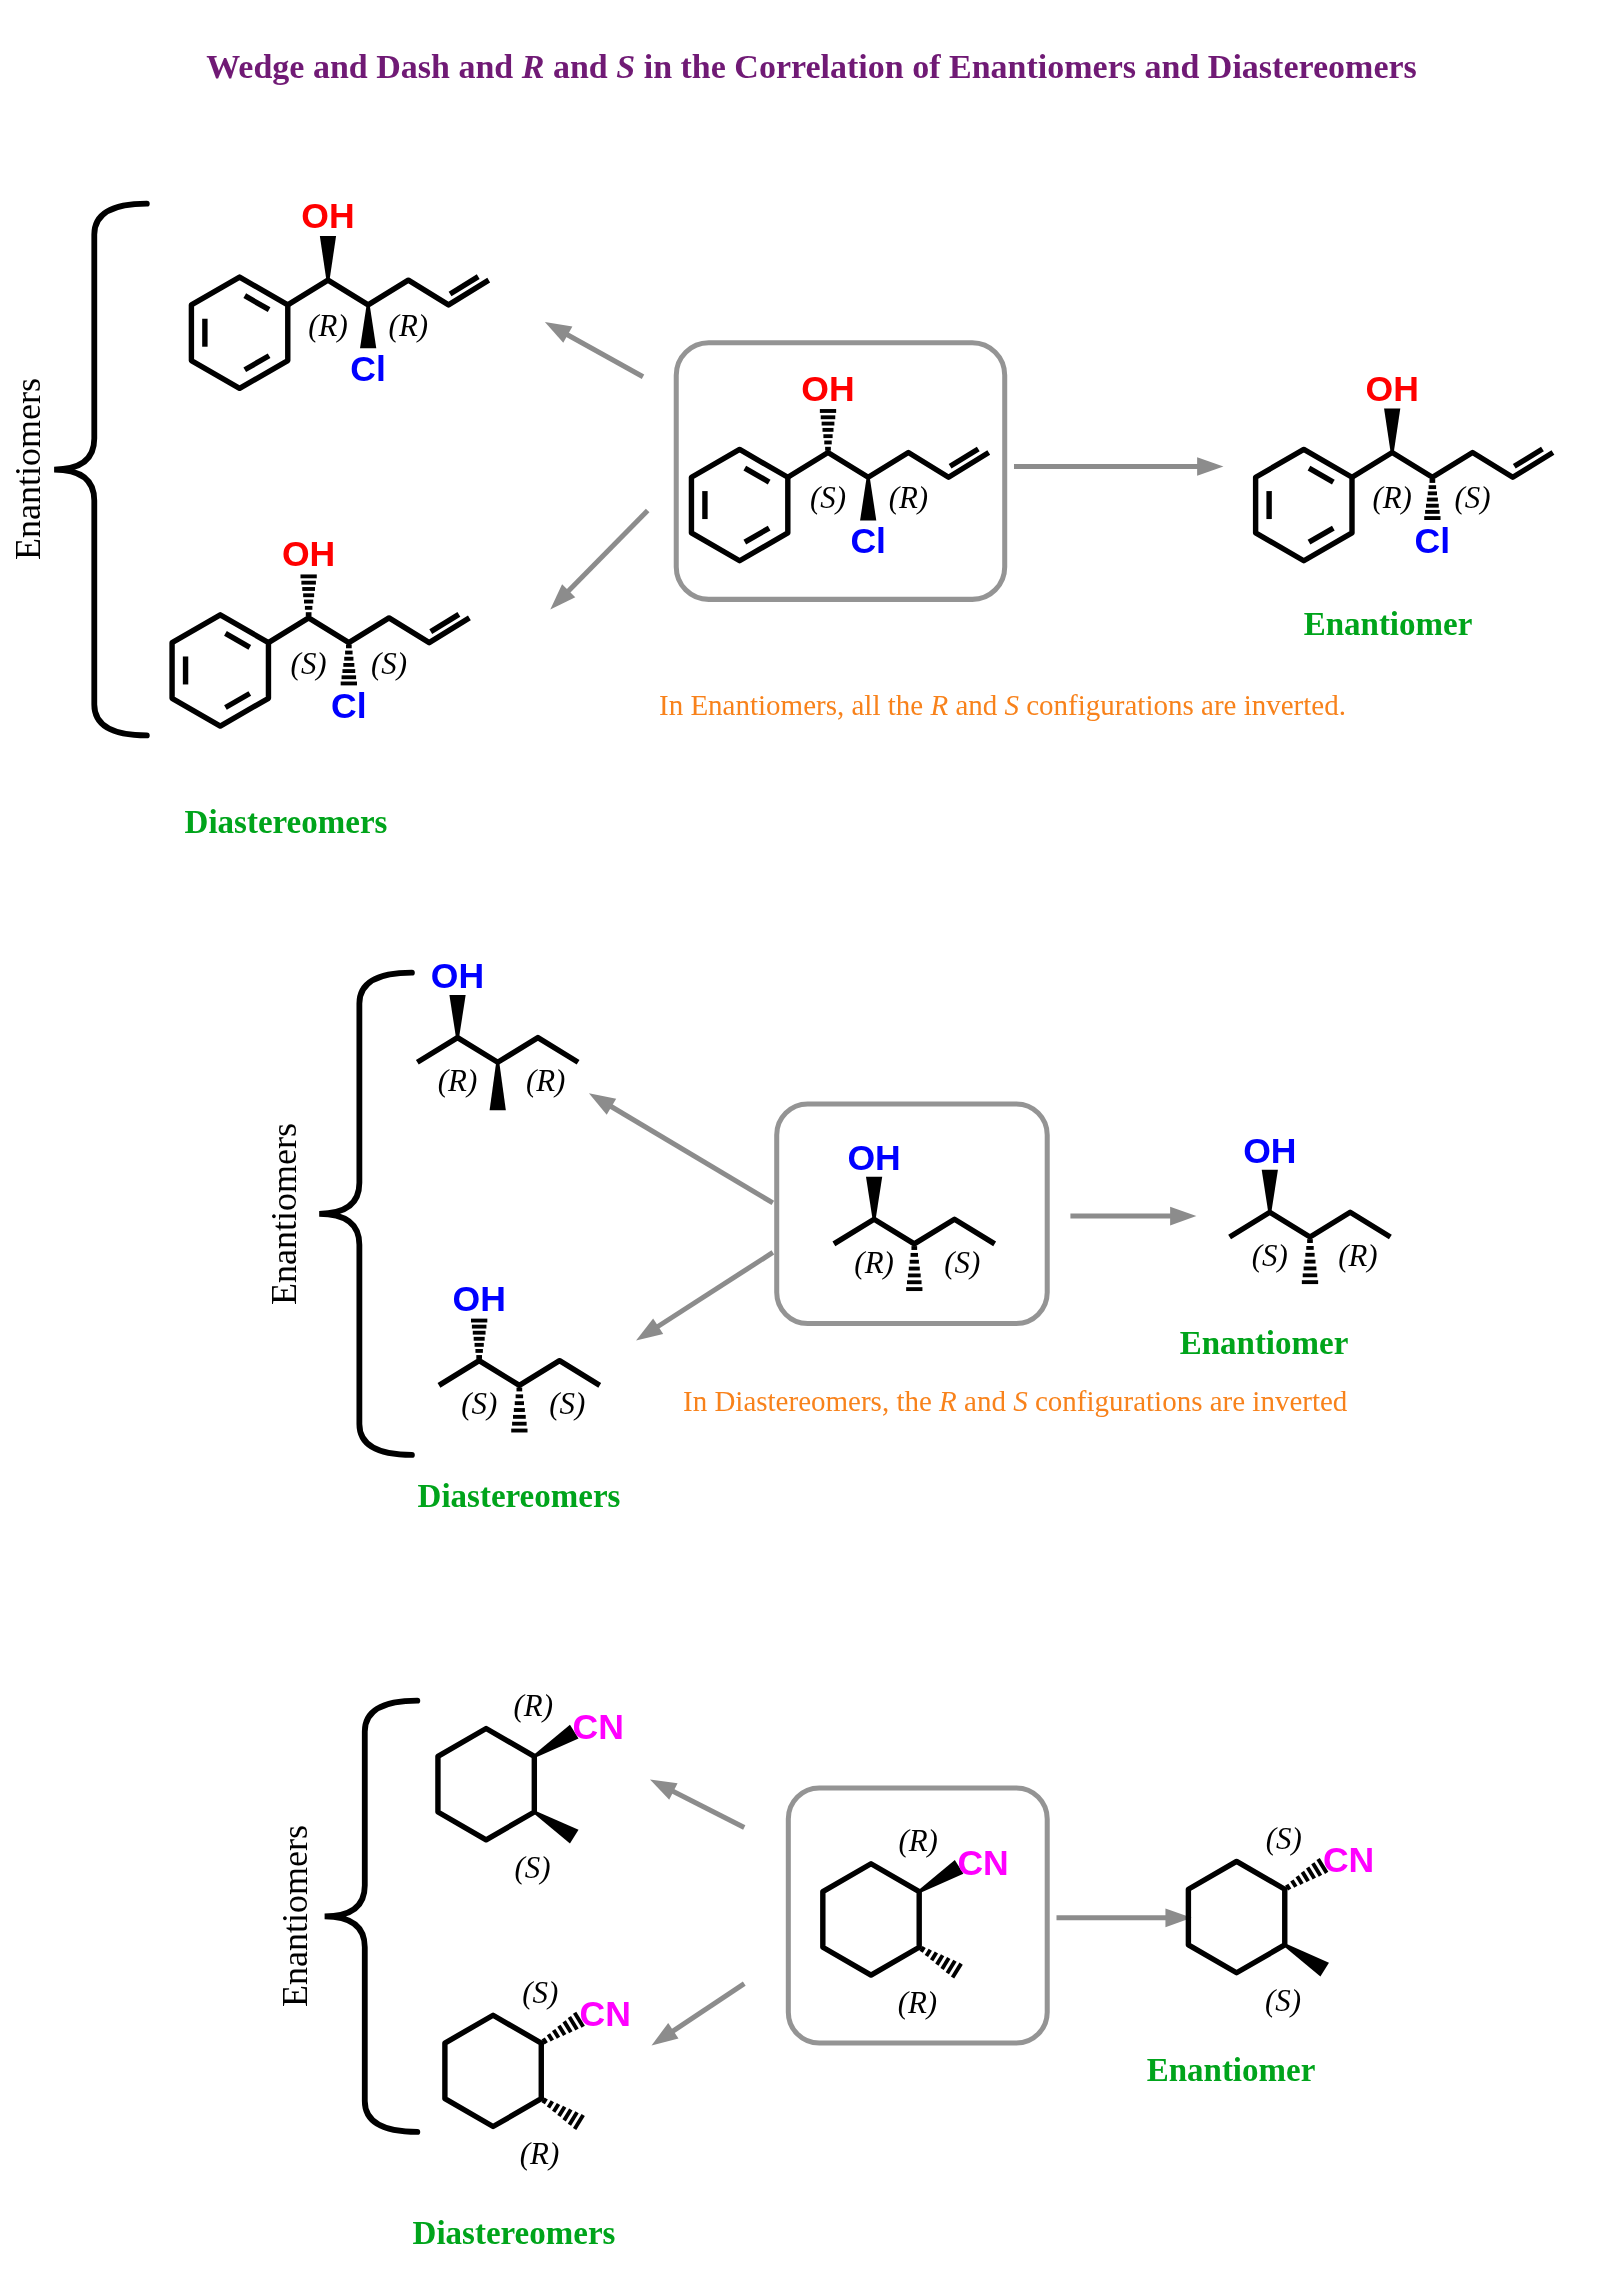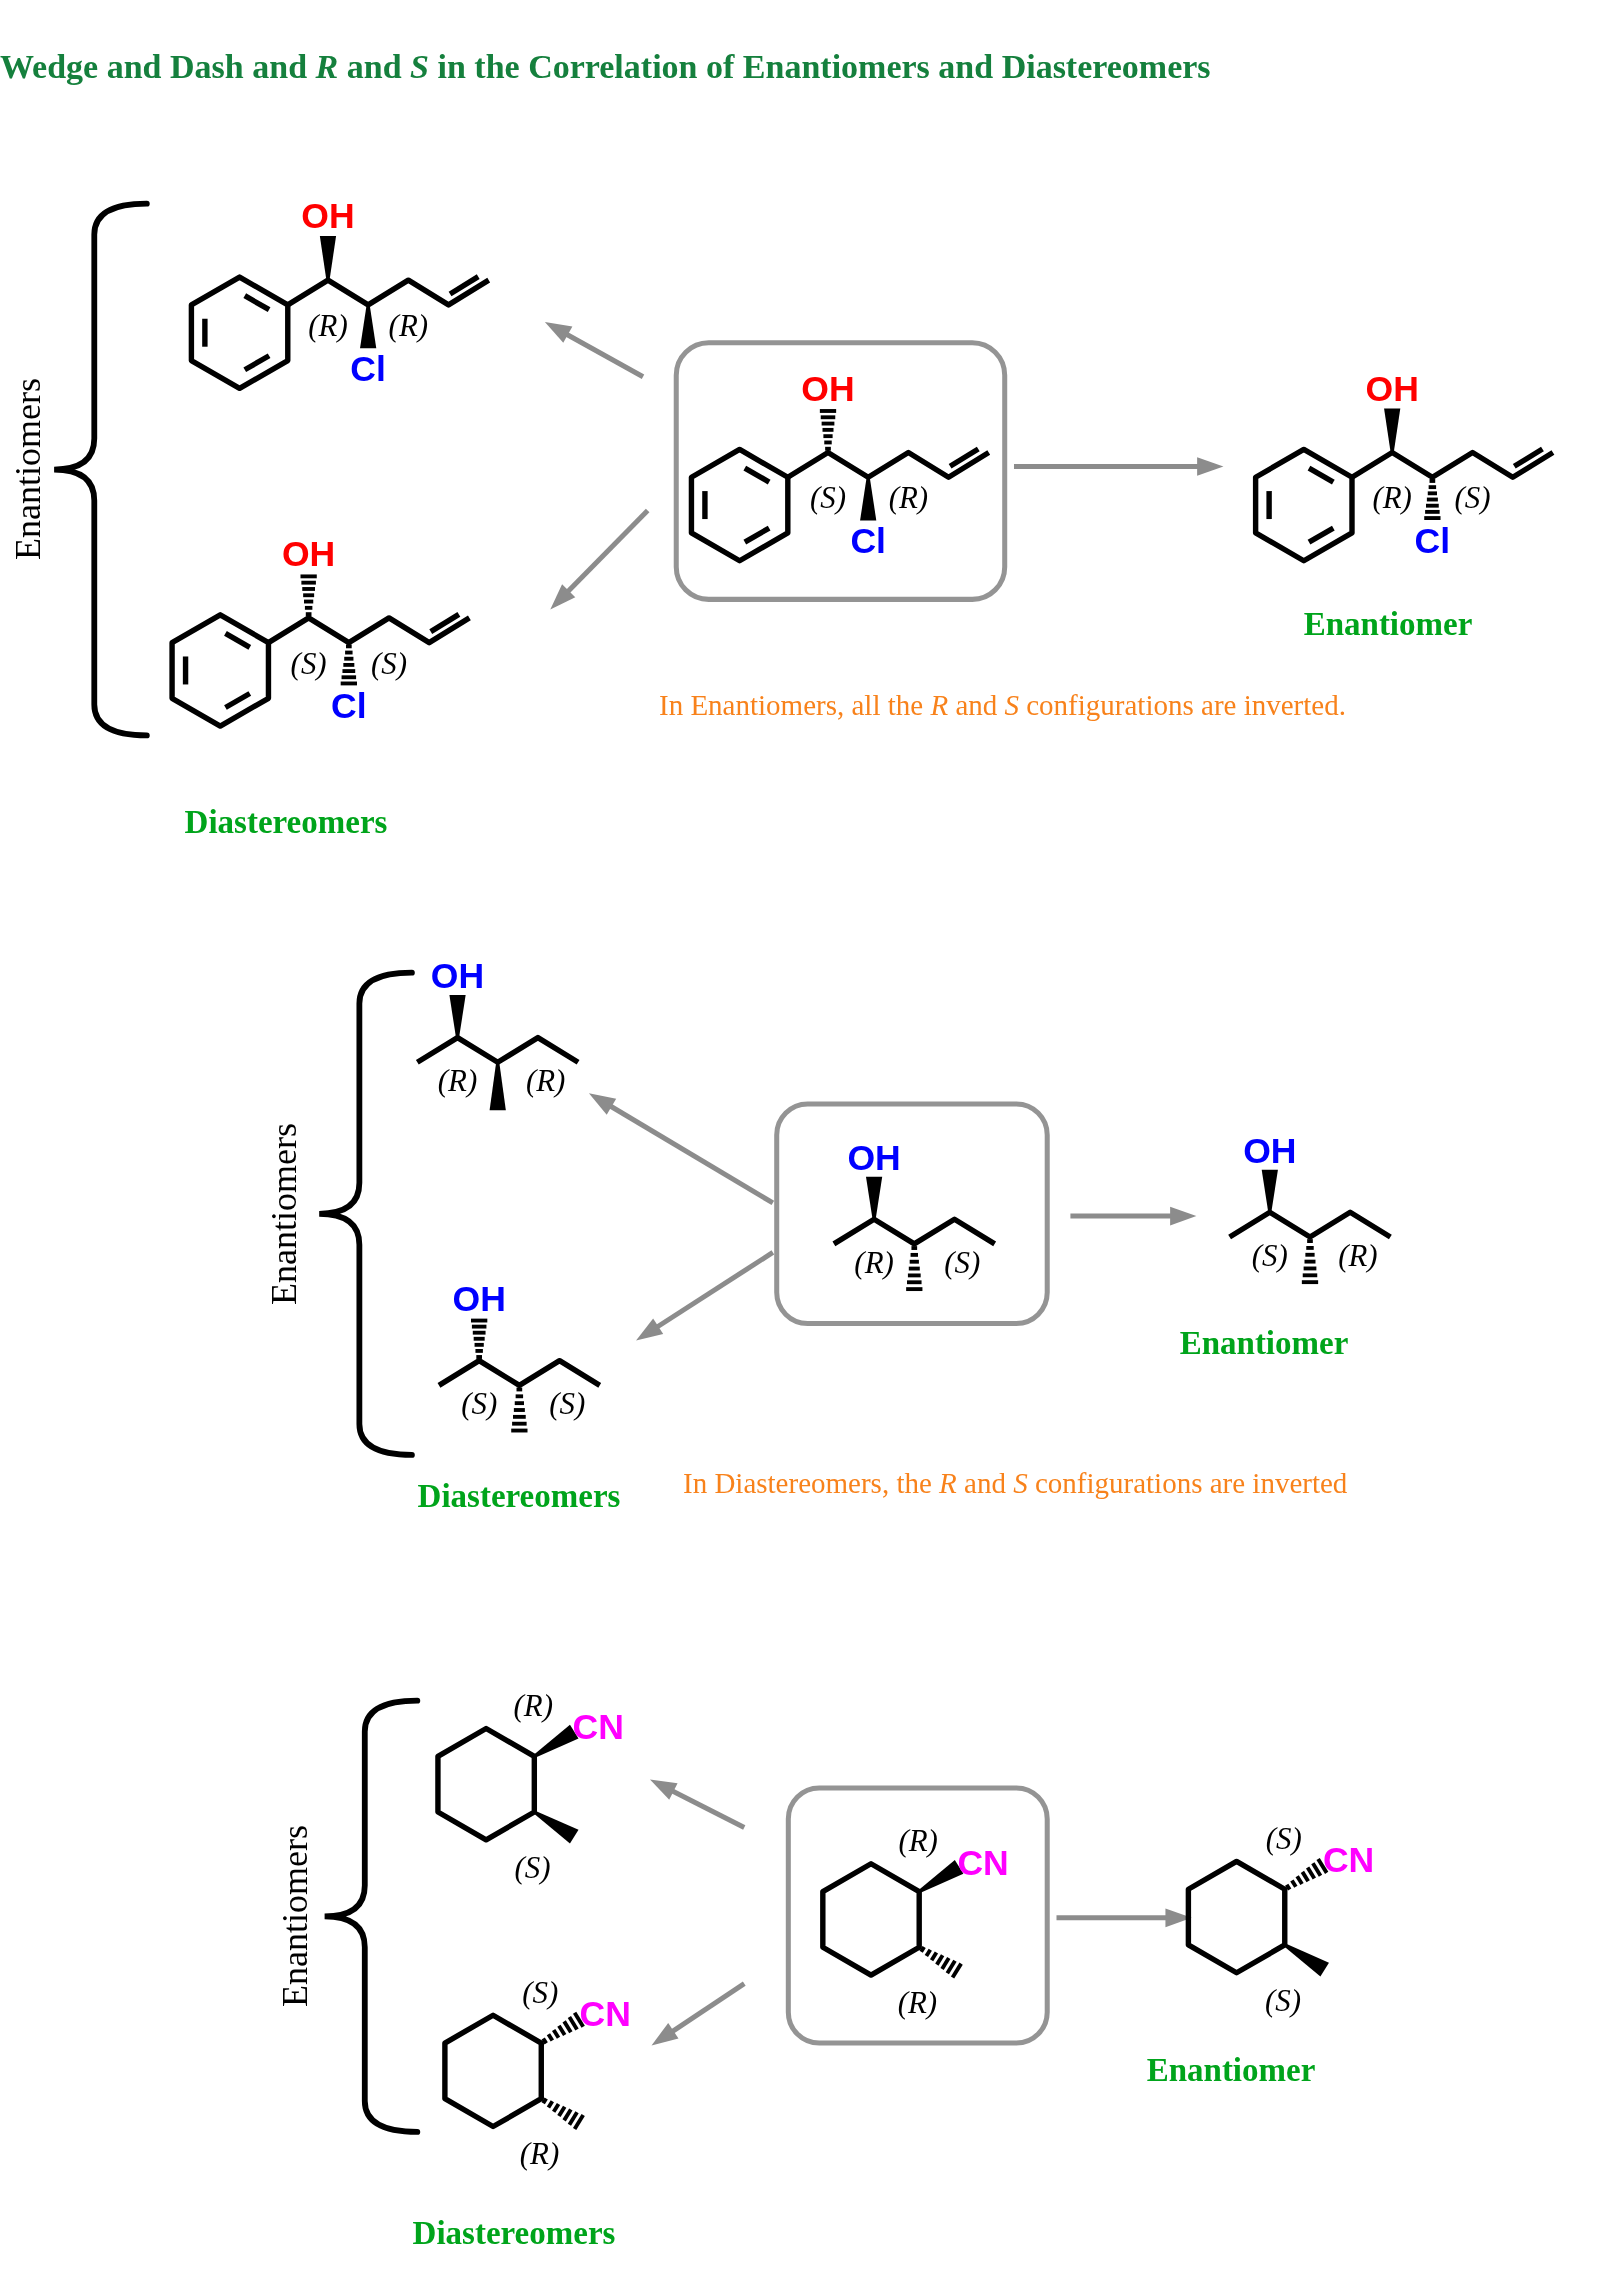--- a/index.html
+++ b/index.html
@@ -1,20 +1,20 @@
 <!DOCTYPE html>
 <html style="font-size:12.4px"><head>
 <meta charset="utf-8">
 <style>
   html,body{margin:0;padding:0;background:#ffffff;}
   #page{position:relative;width:1623px;height:2273px;background:#fff;overflow:hidden;
         font-family:"Liberation Serif", serif;}
   #scene{position:absolute;left:0;top:0;}
-  #title{position:absolute;left:0;top:48px;width:1623px;
-         font:700 34px "Liberation Serif", serif;color:#15803d;}
+  #title{position:absolute;left:0;top:48px;width:1623px;text-align:center;
+         font:700 34px "Liberation Serif", serif;color:#701a75;}
   #title .it{font-style:italic;}
   .vlabel{position:absolute;transform:translate(-50%,-50%) rotate(-90deg);
           font:400 36px "Liberation Serif", serif;color:#000;white-space:nowrap;}
   .glabel{position:absolute;transform:translateX(-50%);
           font:700 33px "Liberation Serif", serif;white-space:nowrap;}
   .note{position:absolute;font:400 29px "Liberation Serif", serif;line-height:1.42;}
   .note .it{font-style:italic;}
   .n1{white-space:nowrap;}
   text.atom{font:700 46px "Liberation Sans", sans-serif;}
   text.stereo{font:italic 400 40px "Liberation Serif", serif;fill:#000;}
@@ -296,15 +296,15 @@
 
   <div class="glabel" style="left: 286px; top: 804px; color: rgb(0, 164, 27);">Diastereomers</div>
   <div class="glabel" style="left: 1388px; top: 606px; color: rgb(0, 164, 27);">Enantiomer</div>
   <div class="glabel" style="left: 519px; top: 1478px; color: rgb(0, 164, 27);">Diastereomers</div>
   <div class="glabel" style="left: 1264px; top: 1325px; color: rgb(0, 164, 27);">Enantiomer</div>
   <div class="glabel" style="left: 514px; top: 2215px; color: rgb(0, 164, 27);">Diastereomers</div>
   <div class="glabel" style="left: 1231px; top: 2052px; color: rgb(0, 164, 27);">Enantiomer</div>
 
   <div class="note n1" style="left: 659px; top: 685px; color: rgb(248, 130, 27);"><span>In Enantiomers, all the </span><span class="it">R</span><span> and </span><span class="it">S</span><span> configurations are inverted.</span></div>
 
-  <div class="note" style="left: 683px; top: 1463px; width: 939px; color: rgb(248, 130, 27);"><span>In Diastereomers, the </span><span class="it">R</span><span> and </span><span class="it">S</span><span> configurations are inverted</span><br></div>
+  <div class="note" style="left: 683px; top: 1381px; width: 939px; color: rgb(248, 130, 27);"><span>In Diastereomers, the </span><span class="it">R</span><span> and </span><span class="it">S</span><span> configurations are inverted</span><br></div>
 </div>
 
 
 </body></html>

